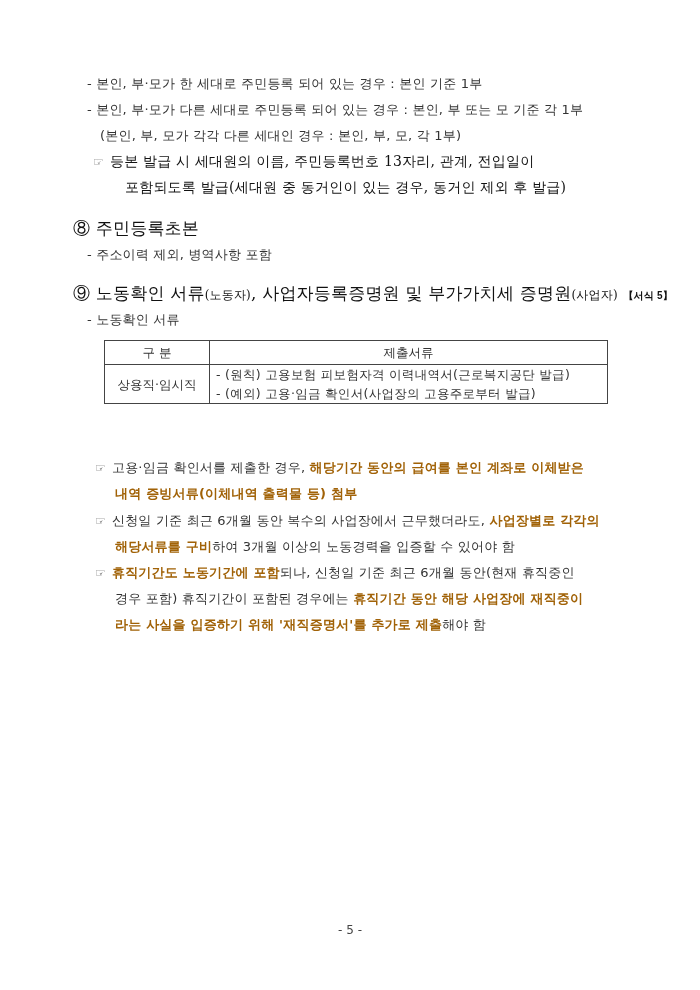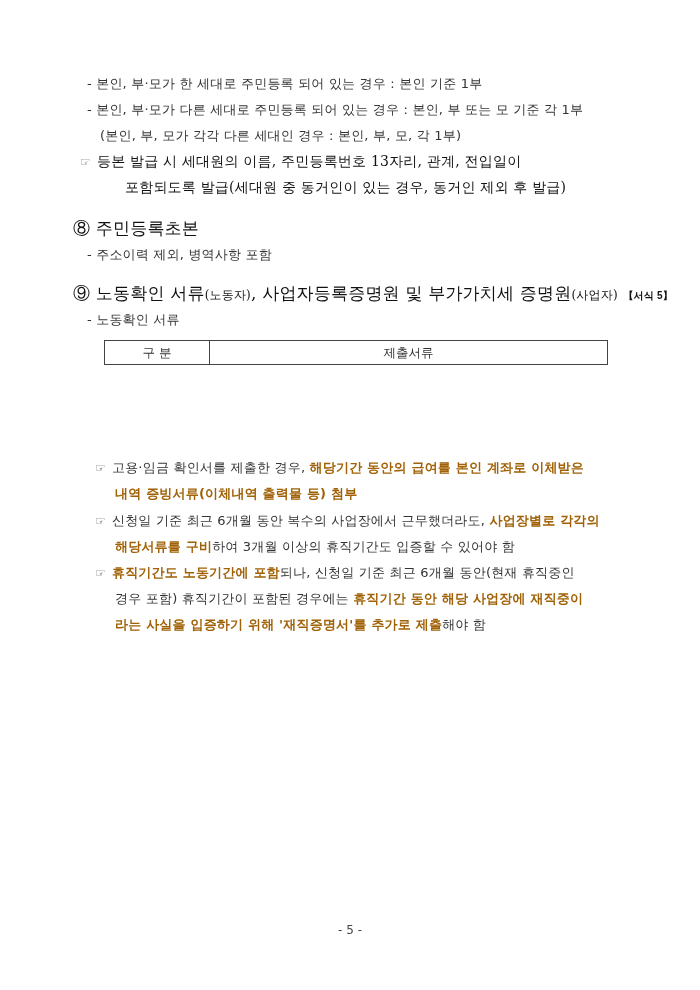--- a/index.html
+++ b/index.html
@@ -18,21 +18,21 @@
     table.docs td.c2 { white-space:nowrap; letter-spacing:0.3px; }
     .pageno { position:absolute; left:0; width:700px; top:923px; text-align:center; font-size:12px; color:#444; }
   </style>
 </head>
 <body>
 
 <div class="line" style="left:87px;top:75px;">- 본인, 부·모가 한 세대로 주민등록 되어 있는 경우 : 본인 기준 1부</div>
 <div class="line" style="left:87px;top:101px;">- 본인, 부·모가 다른 세대로 주민등록 되어 있는 경우 : 본인, 부 또는 모 기준 각 1부</div>
 <div class="line" style="left:100px;top:127px;">(본인, 부, 모가 각각 다른 세대인 경우 : 본인, 부, 모, 각 1부)</div>
 
-<div class="line serif" style="left:80px;top:152px;font-size:14px;">
+<div class="line serif" style="left:93px;top:152px;font-size:14px;">
   <span class="hand">☞</span><span>등본 발급 시 세대원의 이름, 주민등록번호 13자리, 관계, 전입일이</span>
 </div>
 <div class="line serif" style="left:125px;top:178px;font-size:14px;">포함되도록 발급(세대원 중 동거인이 있는 경우, 동거인 제외 후 발급)</div>
 
 <div class="line heading" style="left:73px;top:217px;text-align:center;">
   <span>⑧</span>
   <span>주민등록초본</span>
 </div>
 <div class="line" style="left:87px;top:246px;">- 주소이력 제외, 병역사항 포함</div>
 
@@ -42,33 +42,40 @@
   <span class="tag">【서식 5】</span>
 </div>
 <div class="line" style="left:87px;top:311px;">- 노동확인 서류</div>
 
 <table class="docs">
   <tbody>
       <tr class="hd">
     <td class="c1">구 분</td>
     <td>제출서류</td>
   </tr>
+  <tr>
+    <td class="c1">상용직·임시직</td>
+    <td class="c2">
+      <div>- (원칙) 고용보험 피보험자격 이력내역서(근로복지공단 발급)</div>
+      <div>- (예외) 고용·임금 확인서(사업장의 고용주로부터 발급)</div>
+    </td>
+  </tr>
 </tbody>
   </table>
 
 <div class="line" style="left:95px;top:459px;">
   <span class="hand">☞</span><span>고용·임금 확인서를 제출한 경우, </span><b>해당기간 동안의 급여를 본인 계좌로 이체받은</b>
 </div>
 <div class="line b" style="left:115px;top:485px;">내역 증빙서류(이체내역 출력물 등) 첨부</div>
 
 <div class="line" style="left:95px;top:512px;">
   <span class="hand">☞</span><span>신청일 기준 최근 6개월 동안 복수의 사업장에서 근무했더라도, </span><b>사업장별로 각각의</b>
 </div>
 <div class="line" style="left:115px;top:538px;">
-  <b>해당서류를 구비</b><span>하여 3개월 이상의 휴직기간도 입증할 수 있어야 함</span>
+  <b>해당서류를 구비</b><span>하여 3개월 이상의 노동경력을 입증할 수 있어야 함</span>
 </div>
 
 <div class="line" style="left:95px;top:564px;">
   <span class="hand">☞</span><b>휴직기간도 노동기간에 포함</b><span>되나, 신청일 기준 최근 6개월 동안(현재 휴직중인</span>
 </div>
 <div class="line" style="left:115px;top:590px;">
   <span>경우 포함) 휴직기간이 포함된 경우에는 </span><b>휴직기간 동안 해당 사업장에 재직중이</b>
 </div>
 <div class="line" style="left:115px;top:616px;">
   <b>라는 사실을 입증하기 위해 '재직증명서'를 추가로 제출</b><span>해야 함</span>

